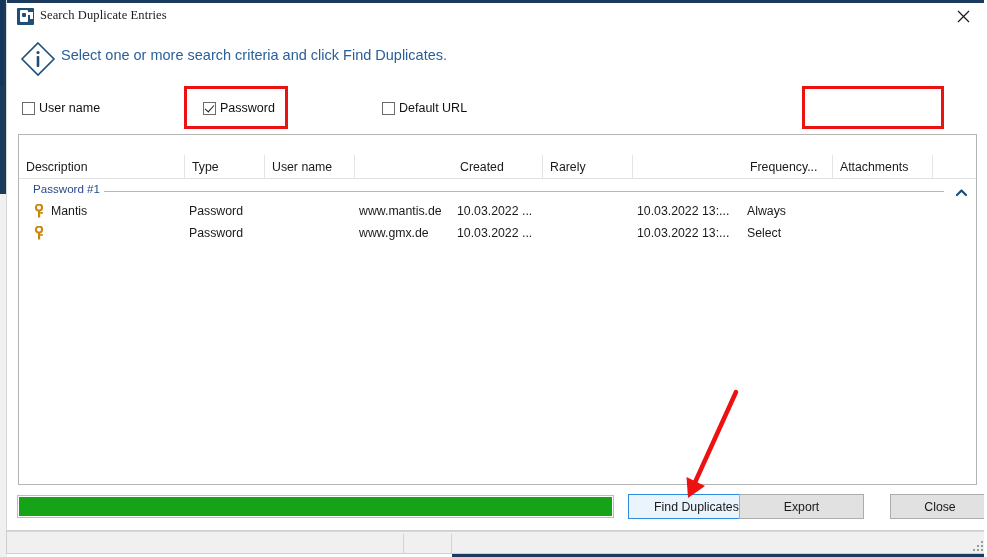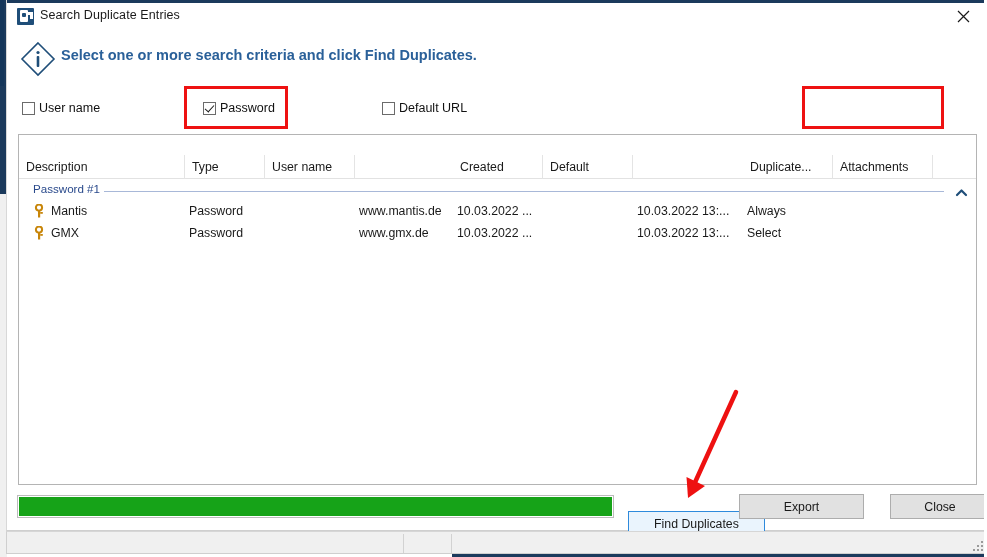--- a/index.html
+++ b/index.html
@@ -111,37 +111,38 @@
     width: 3px; height: 4px;
     background: #ffffff;
   }
   .title-text {
     position: absolute;
     left: 33px; top: 8px;
     font-size: 12.5px;
     color: #1a1a1a;
     white-space: nowrap;
     letter-spacing: 0.1px;
+    font-family: Liberation Serif, serif;
   }
   .close-btn {
     position: absolute;
     right: 2px; top: 3px;
     width: 46px; height: 27px;
     display: flex;
     align-items: center;
     justify-content: center;
     cursor: default;
   }
   .close-btn svg { display: block; }
 
   
   .info-row {
     position: absolute;
     left: 0; top: 38px;
-    width: 981px; height: 45px; font-weight: bold;
+    width: 981px; height: 45px;
   }
   .info-icon {
     position: absolute;
     left: 12px; top: 2px;
     width: 38px; height: 38px;
   }
   .info-text {
     position: absolute;
     left: 54px; top: 9px;
     font-size: 14.5px;
@@ -341,21 +342,20 @@
     display: flex;
     align-items: center;
     justify-content: center;
     cursor: default;
     white-space: nowrap;
   }
   #btn-find {
     left: 621px; width: 137px;
     background: #eaf4fd;
     border: 1px solid #2e8adc;
-    margin-top: 17px;
   }
   #btn-export { left: 732px; width: 125px; }
   #btn-close  { left: 883px; width: 100px; }
 
   
   .statusbar {
     position: absolute;
     left: 6px; top: 531px;
     width: 981px; height: 23px;
     background: #f0f0f0;
@@ -454,22 +454,22 @@
       </div>
     </div>
 
     <div class="listview">
 
       <div class="lv-header">
         <div class="lv-col" style="left:0px;width:166px">Description</div>
         <div class="lv-col" style="left:166px;width:80px">Type</div>
         <div class="lv-col" style="left:246px;width:90px">User name</div>
         <div class="lv-col" style="left:434px;width:90px">Created</div>
-        <div class="lv-col" style="left:524px;width:90px">Default</div>
-        <div class="lv-col" style="left:724px;width:90px">Duplicate...</div>
+        <div class="lv-col" style="left:524px;width:90px">Rarely</div>
+        <div class="lv-col" style="left:724px;width:90px">Frequency...</div>
         <div class="lv-col" style="left:814px;width:100px">Attachments</div>
         <div class="lv-col" style="left:914px;width:43px;border-right:none"></div>
       </div>
 
       <div class="lv-body">
 
         <div class="group-header">
           <div class="group-line"></div>
           <div class="group-label">Password #1</div>
           <div class="group-chevron">
@@ -499,21 +499,20 @@
         </div>
 
         <div class="row">
           <span class="key-icon">
             <svg width="12" height="14" viewBox="0 0 12 14" aria-hidden="true">
               <circle cx="6" cy="3.6" r="3.1" fill="none" stroke="#c8860a" stroke-width="2"></circle>
               <rect x="5" y="6" width="2.2" height="7.5" fill="#c8860a"></rect>
               <rect x="7.2" y="8" width="2.6" height="1.8" fill="#c8860a"></rect>
             </svg>
           </span>
-          <span class="cell" style="left:32px;width:134px">GMX</span>
           <span class="cell" style="left:170px;width:76px">Password</span>
           <span class="cell" style="left:250px;width:86px"></span>
           <span class="cell" style="left:340px;width:94px">www.gmx.de</span>
           <span class="cell" style="left:438px;width:86px">10.03.2022 ...</span>
           <span class="cell" style="left:528px;width:86px"></span>
           <span class="cell" style="left:618px;width:106px">10.03.2022 13:...</span>
           <span class="cell" style="left:728px;width:86px">Select</span>
           <span class="cell" style="left:818px;width:96px"></span>
         </div>
 

